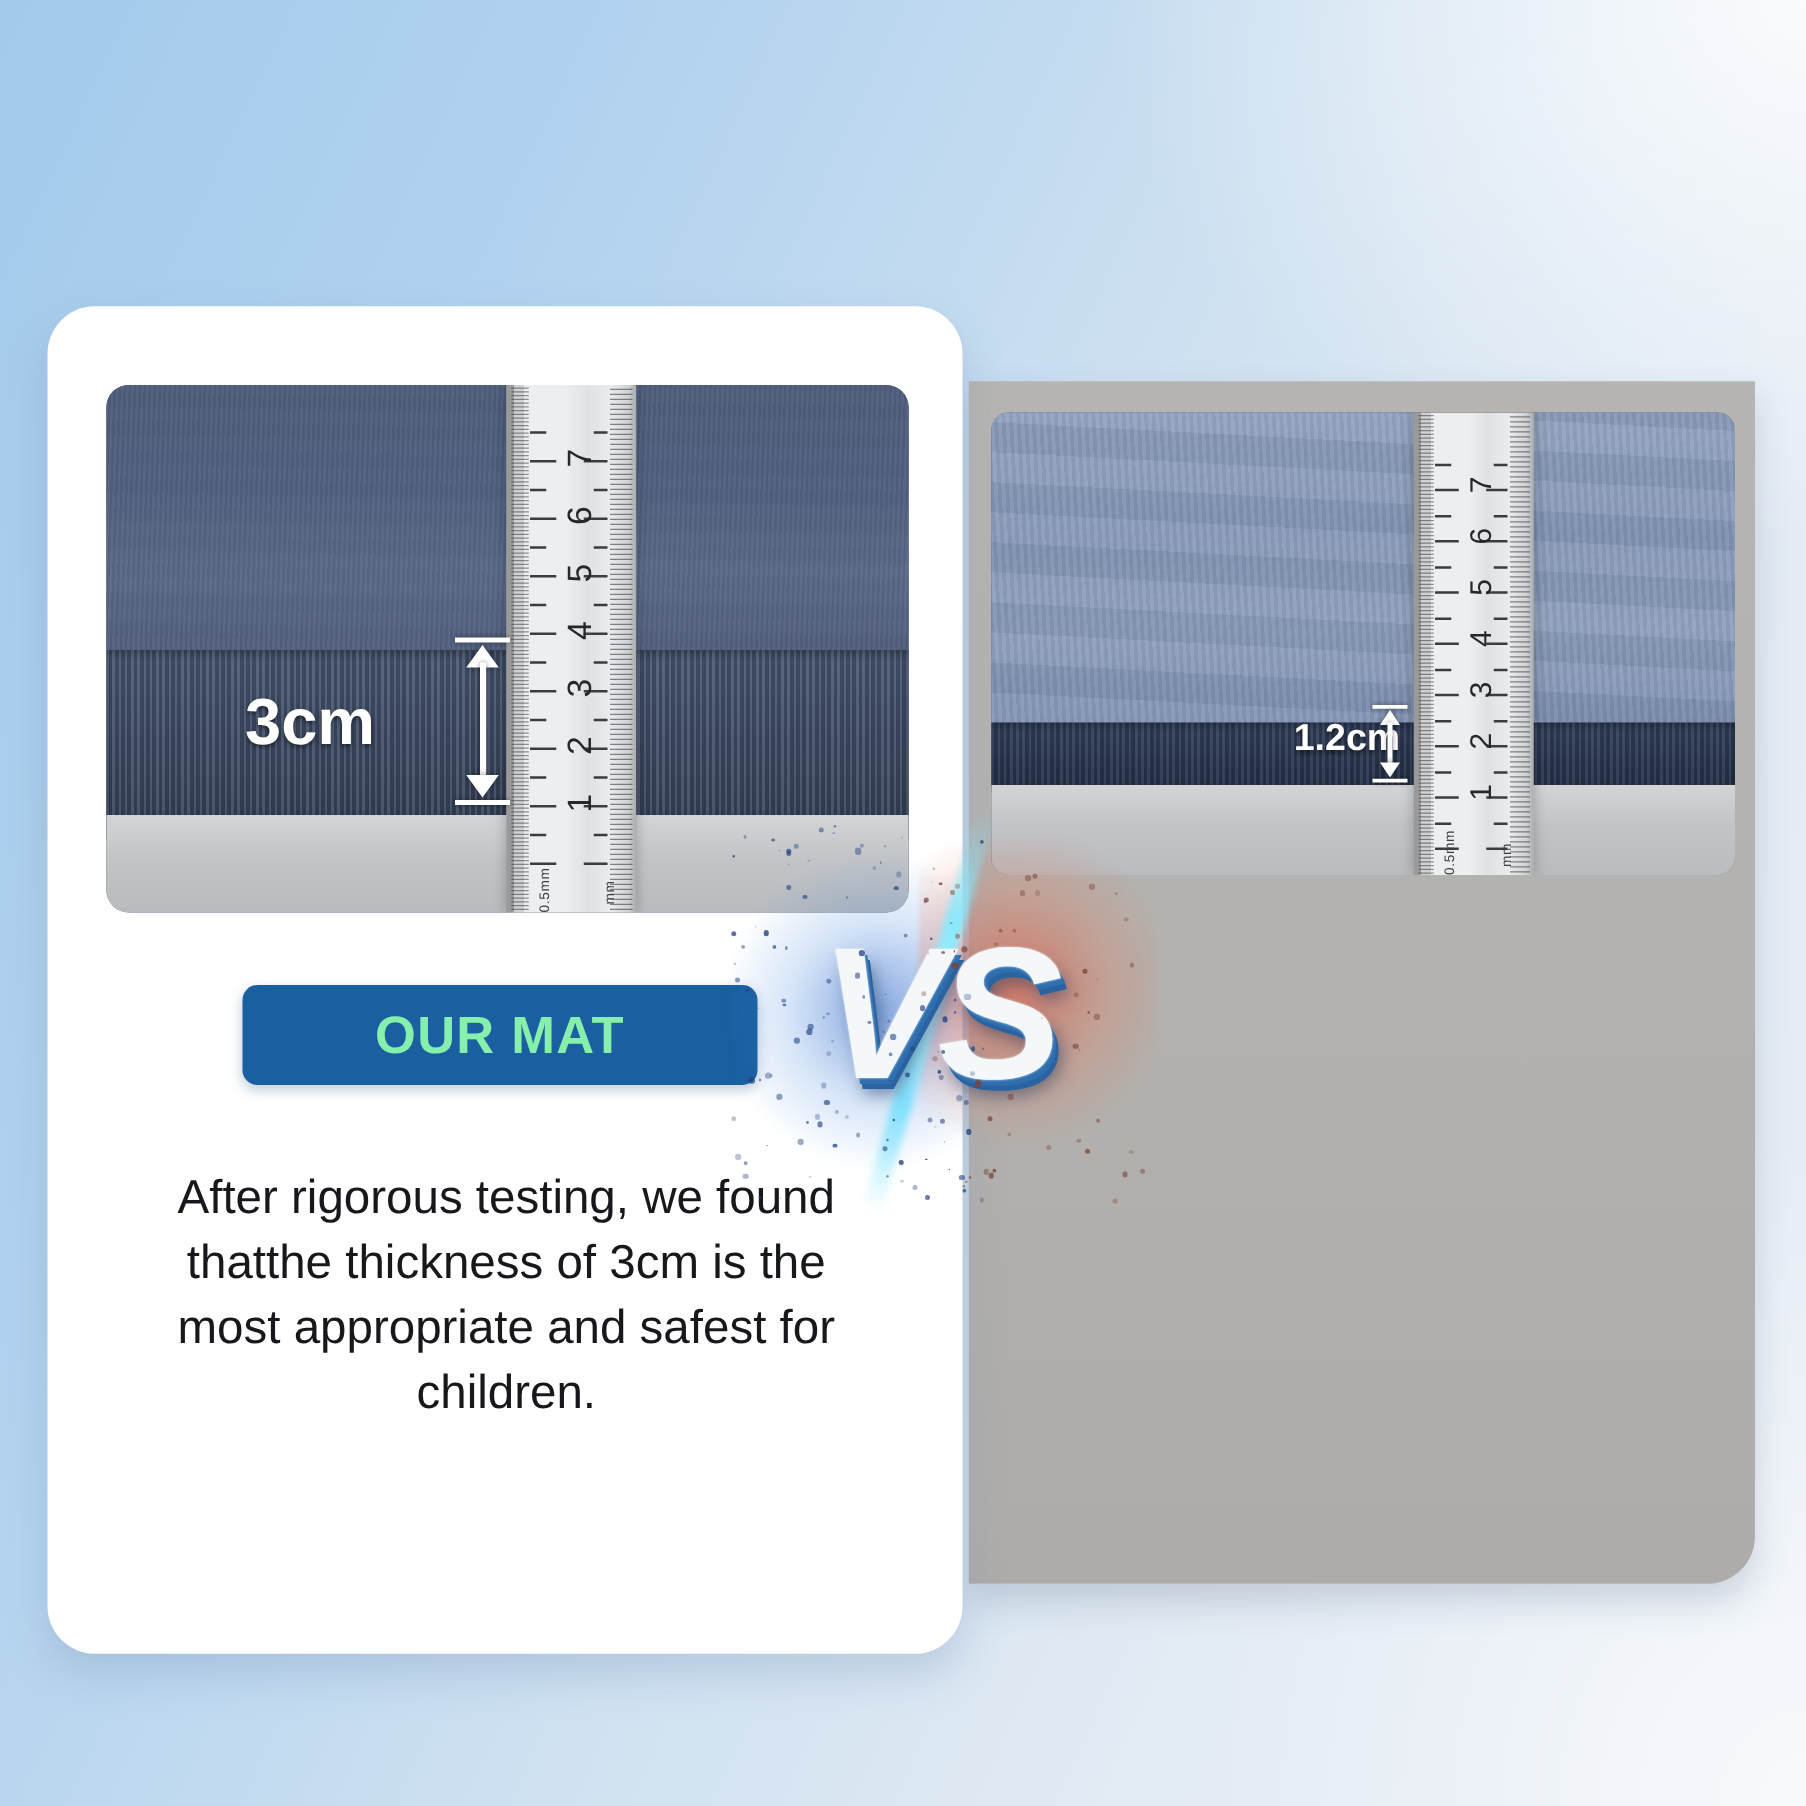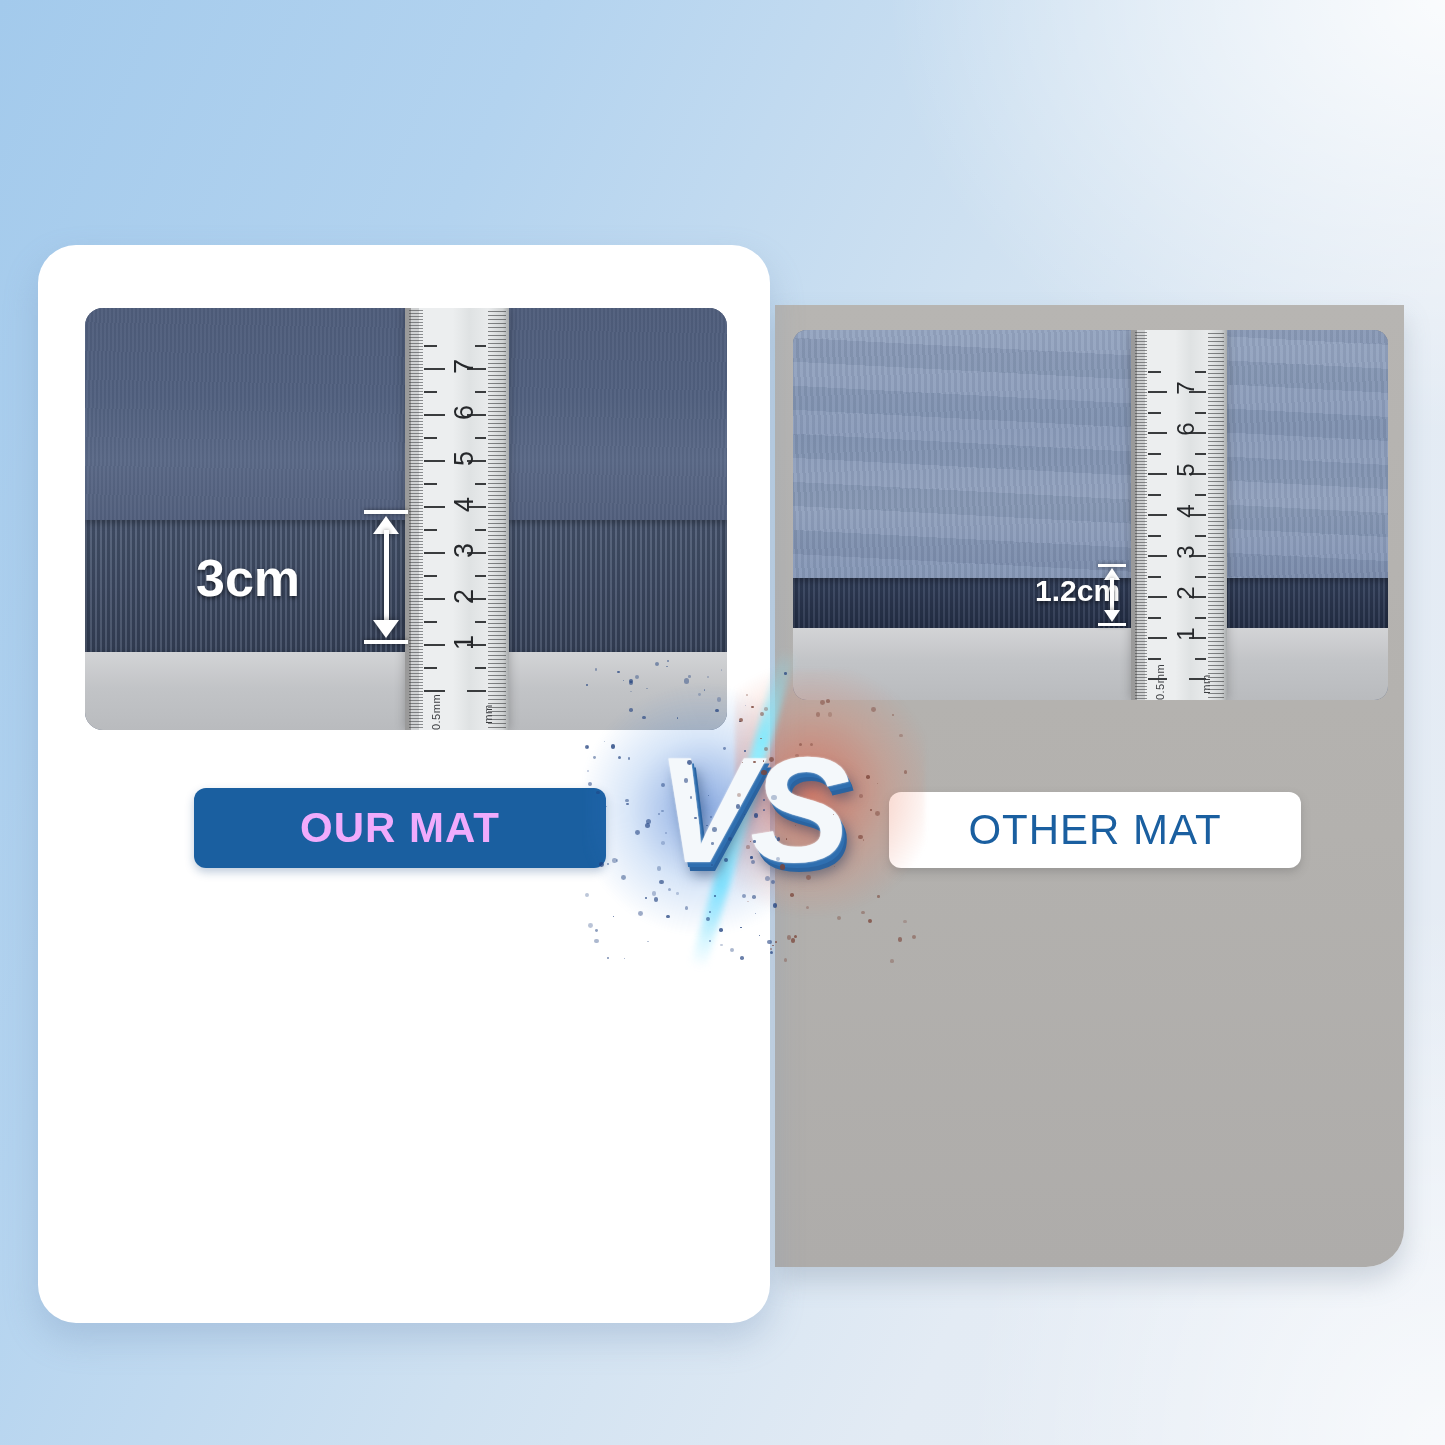--- a/index.html
+++ b/index.html
@@ -185,21 +185,21 @@
   }
   .vs-speck {
     position:absolute; border-radius:50%; background:#234a86; opacity:0.75;
   }
 
   
   #our-mat-chip {
     position:absolute; left:194px; top:788px; width:412px; height:80px;
     background:#1a5fa0; border-radius:12px;
     display:flex; align-items:center; justify-content:center;
-    color:#f0abfc; font-size:42px; font-weight:700; letter-spacing:1px;
+    color:#86efac; font-size:42px; font-weight:700; letter-spacing:1px;
     box-shadow:0 4px 10px rgba(20,70,125,0.28);
     z-index:20;
   }
   #other-mat-chip {
     position:absolute; left:889px; top:792px; width:412px; height:76px;
     background:#ffffff; border-radius:12px;
     display:flex; align-items:center; justify-content:center;
     color:#1a5fa0; font-size:42px; font-weight:400; letter-spacing:1px;
     box-shadow:0 4px 10px rgba(90,90,90,0.30);
     z-index:20;
@@ -976,18 +976,16 @@
         <div class="vs-speck" style="left: 191.535px; top: 177.139px; width: 3.94075px; height: 3.94075px; background: rgb(32, 64, 126); opacity: 0.68599;"></div>
         <div class="vs-speck" style="left: 124.429px; top: 251.227px; width: 1.83199px; height: 1.83199px; background: rgb(32, 64, 126); opacity: 0.622891;"></div>
         <div class="vs-speck" style="left: 143.219px; top: 176.546px; width: 4.01358px; height: 4.01358px; background: rgb(32, 64, 126); opacity: 0.490928;"></div>
         <div class="vs-speck" style="left: 10.9905px; top: 130.575px; width: 3.87155px; height: 3.87155px; background: rgb(32, 64, 126); opacity: 0.482733;"></div>
       </div>
   </div>
 
   <div id="our-mat-chip">
     <span>OUR MAT</span>
   </div>
-  <div id="other-mat-chip">
-    <span>OTHER MAT</span>
-  </div>
-
+
+  <div class="description" id="our-desc">After rigorous testing, we found thatthe thickness of 3cm is the most appropriate and safest for children.</div>
 
 </div>
 
 </body></html>

